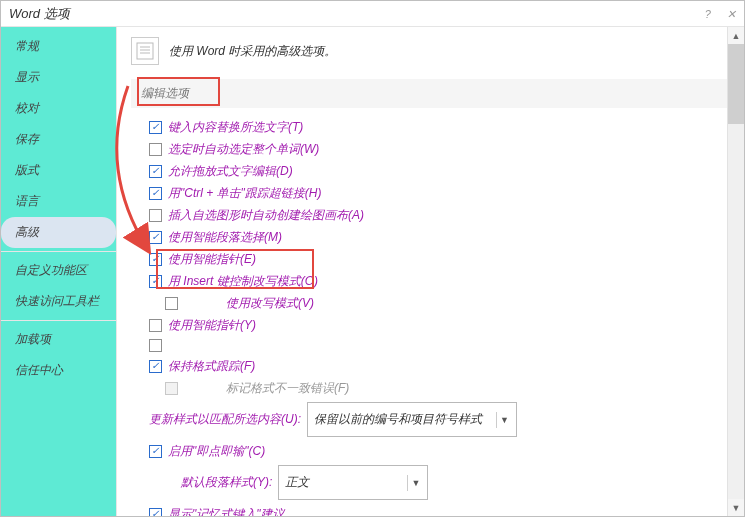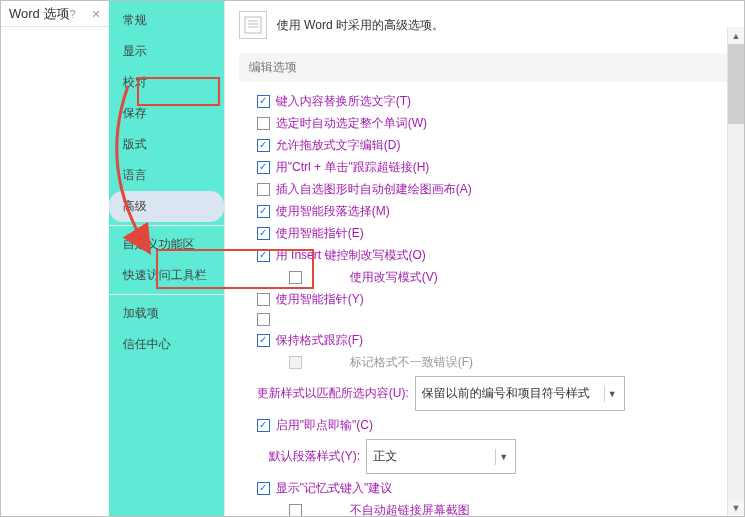--- a/index.html
+++ b/index.html
@@ -11,22 +11,23 @@
     width: 745px;
     height: 517px;
     overflow: hidden;
     position: relative;
   }
   .window {
     border: 1px solid #bfbfbf;
     width: 100%;
     height: 100%;
     display: flex;
-    flex-direction: row;
+    flex-direction: column;
     background: #fff;
+    font-style: italic;
   }
   .titlebar {
     height: 26px;
     line-height: 26px;
     padding: 0 8px;
     font-size: 13px;
     color: #333;
     border-bottom: 1px solid #e5e5e5;
     display: flex;
     justify-content: space-between;
@@ -95,21 +96,21 @@
   .opts {
     padding-left: 18px;
   }
   .opt {
     display: flex;
     align-items: center;
     gap: 6px;
     padding: 3px 0;
     line-height: 16px;
   }
-  .opt.indent1 { margin-left: 32px; gap: 48px; }
+  .opt.indent1 { margin-left: 16px; gap: 48px; }
   .cb {
     width: 13px;
     height: 13px;
     border: 1px solid #8f8f8f;
     background: #fff;
     display: inline-flex;
     align-items: center;
     justify-content: center;
     font-size: 10px;
     line-height: 1;
@@ -330,21 +331,21 @@
       </div>
 
       <div class="opts" id="opts2">
           <div class="opt">
             <span class="cb checked check-mark"></span>
             <span class="label">启用"即点即输"(C)</span>
           </div>
         </div>
 
       <div class="opts">
-        <div class="formrow indent1" style="margin-left:12px">
+        <div class="formrow indent1" style="margin-left:32px">
           <span class="label">默认段落样式(Y):</span>
           <div class="select" style="width:150px">
             <span>正文</span>
             <span class="arrow">▼</span>
           </div>
         </div>
       </div>
 
       <div class="opts" id="opts3">
           <div class="opt">

